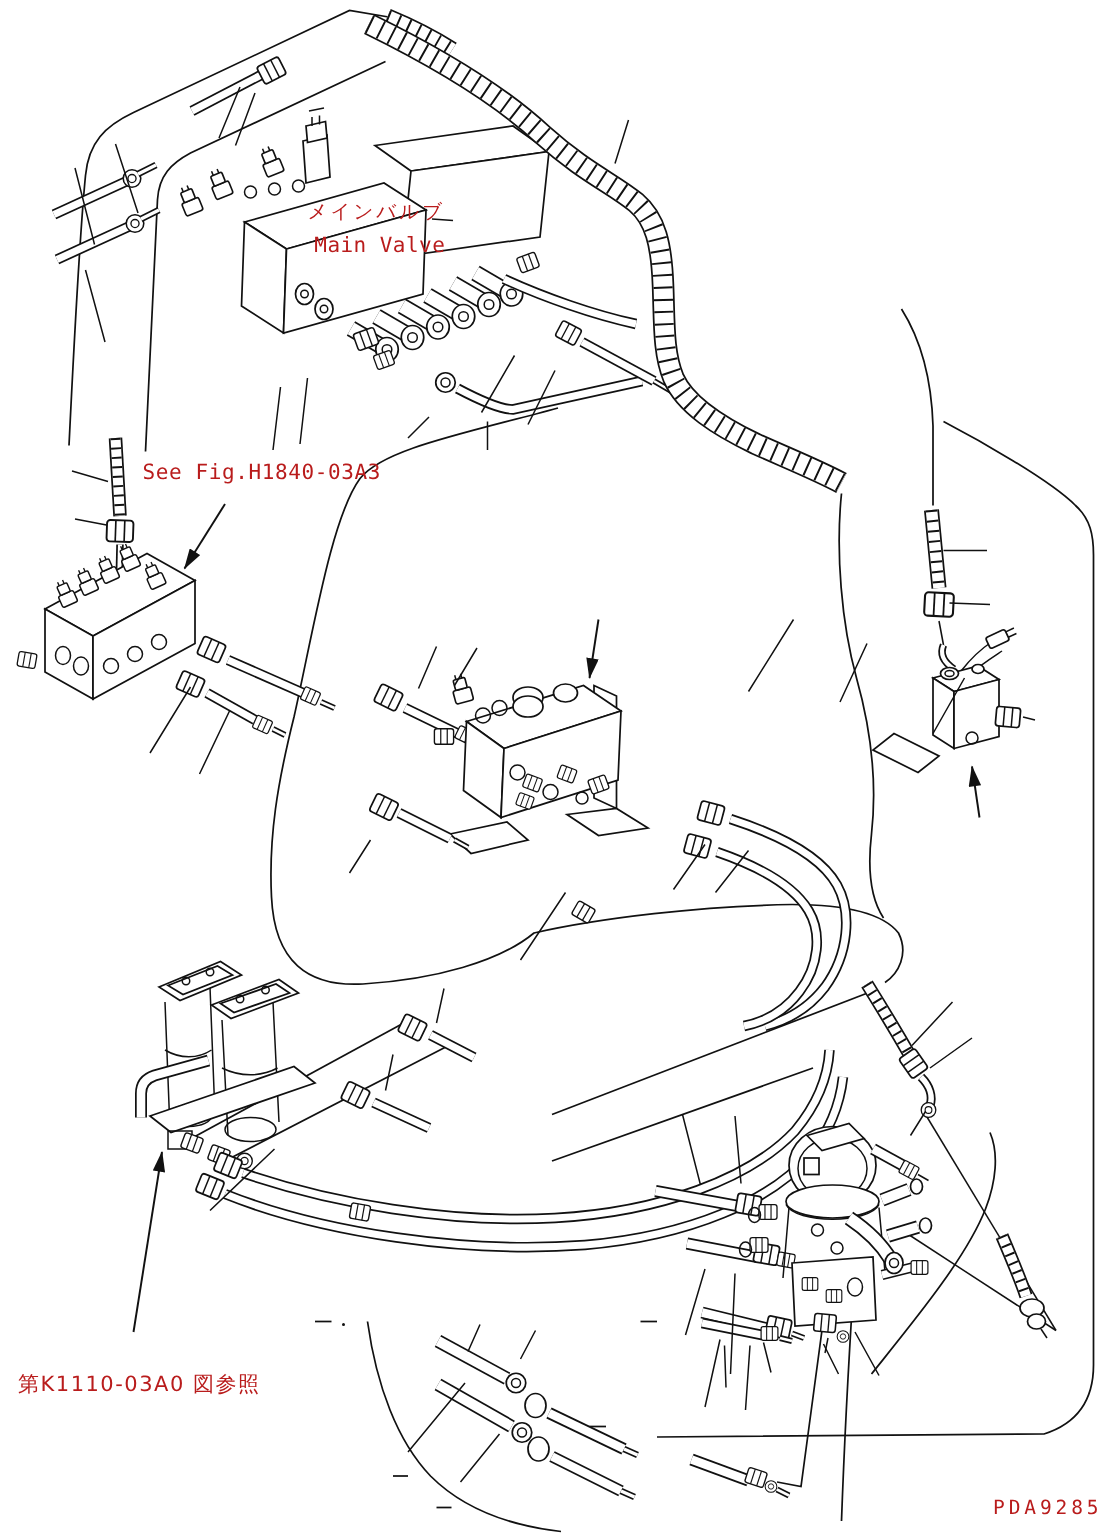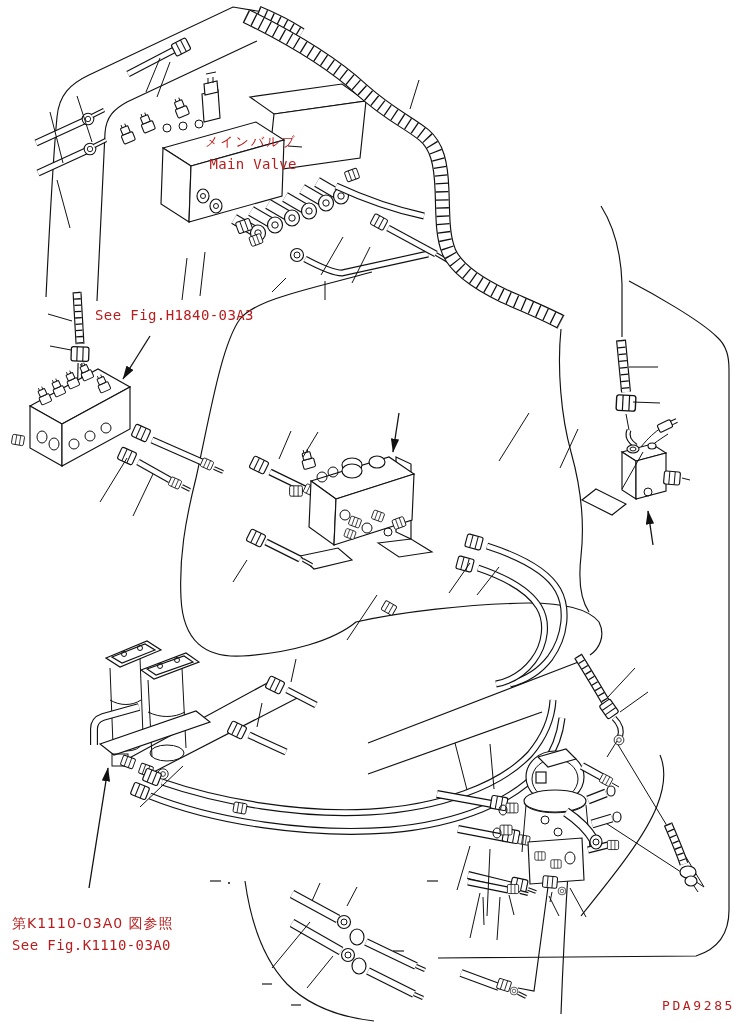--- a/index.html
+++ b/index.html
@@ -440,18 +440,17 @@
 <div class="lbl" style="left:95px;top:304px;">
   <div class="en">See Fig.H1840-03A3</div>
 </div>
 
 <div class="lbl" style="left:303px;top:368px;">
 </div>
 
 
 <div class="lbl" style="left:12px;top:892px;margin-top:20px;">
   <div class="jp">第K1110-03A0 図参照</div>
-  <div class="en">See Fig.K1110-03A0</div>
 </div>
 
 <div class="lbl-dwg" style="left:662px;top:998px;">PDA9285</div>
 
 </div>
 
 </body></html>

